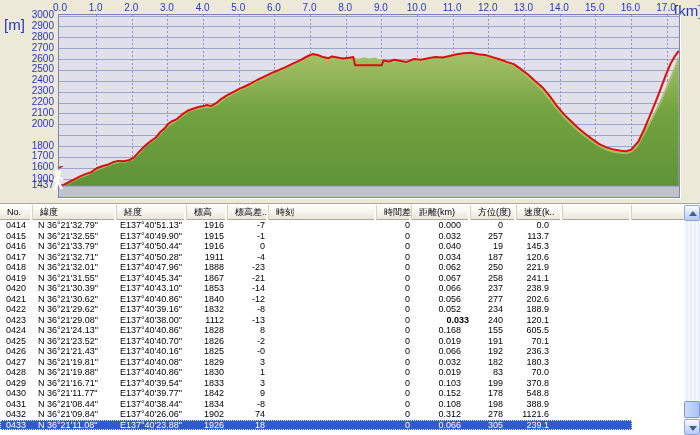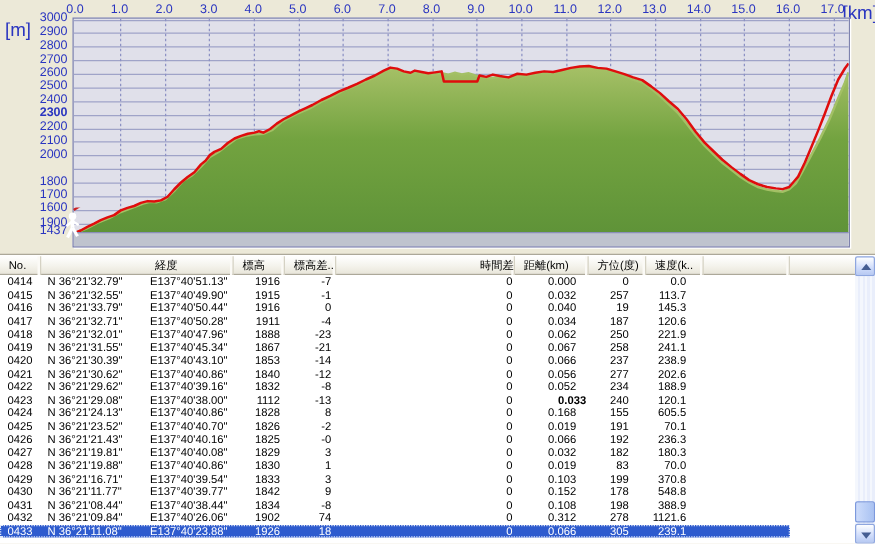--- a/index.html
+++ b/index.html
@@ -82,21 +82,21 @@
         <div class="axis-label xtick" style="left: 666.05px;">17.0</div>
       </div>
     <div id="yticks">
         <div class="axis-label ytick" style="top: 9px;">3000</div>
         <div class="axis-label ytick" style="top: 19.877px;">2900</div>
         <div class="axis-label ytick" style="top: 30.754px;">2800</div>
         <div class="axis-label ytick" style="top: 41.631px;">2700</div>
         <div class="axis-label ytick" style="top: 52.508px;">2600</div>
         <div class="axis-label ytick" style="top: 63.385px;">2500</div>
         <div class="axis-label ytick" style="top: 74.262px;">2400</div>
-        <div class="axis-label ytick" style="top: 85.139px; font-weight: bold;">2300</div>
+        <div class="axis-label ytick" style="top: 85.139px;">2300</div>
         <div class="axis-label ytick" style="top: 96.016px;">2200</div>
         <div class="axis-label ytick" style="top: 106.893px;">2100</div>
         <div class="axis-label ytick" style="top: 117.77px;">2000</div>
         <div class="axis-label ytick" style="top: 128.647px; margin-top: 44px;">1900</div>
         <div class="axis-label ytick" style="top: 139.524px;">1800</div>
         <div class="axis-label ytick" style="top: 150.401px;">1700</div>
         <div class="axis-label ytick" style="top: 161.278px;">1600</div>
         <div class="axis-label ytick" style="top: 179.008px;">1437</div>
       </div>
 
@@ -160,23 +160,25 @@
       <line x1="8" y1="16" x2="4" y2="24" stroke="#ffffff" stroke-width="2.5"></line>
       <line x1="8" y1="16" x2="12" y2="23" stroke="#ffffff" stroke-width="2.5"></line>
     </svg>
   </div>
 
   <div class="splitter"></div>
 
   <div class="table-panel">
     <div class="thead" id="thead">
         <div class="th" style="left: 0px; width: 33px;">No.</div>
+        <div class="th" style="left: 33px; width: 84px;">緯度</div>
         <div class="th" style="left: 117px; width: 70px;">経度</div>
         <div class="th" style="left: 187px; width: 41px;">標高</div>
         <div class="th" style="left: 228px; width: 41px;">標高差..</div>
+        <div class="th" style="left: 269px; width: 108px;">時刻</div>
         <div class="th" style="left: 377px; width: 35px;">時間差..</div>
         <div class="th" style="left: 412px; width: 59px;">距離(km)</div>
         <div class="th" style="left: 471px; width: 46px;">方位(度)</div>
         <div class="th" style="left: 517px; width: 46px;">速度(k..</div>
         <div class="th" style="left: 563px; width: 69px;"></div>
       </div>
     <div class="tbody" id="tbody">
         <div class="tr">
           <div class="td" style="left: 0px; width: 33px; padding-left: 6px;">0414</div>
           <div class="td" style="left: 33px; width: 84px; padding-left: 5px;">N 36°21'32.79"</div>

